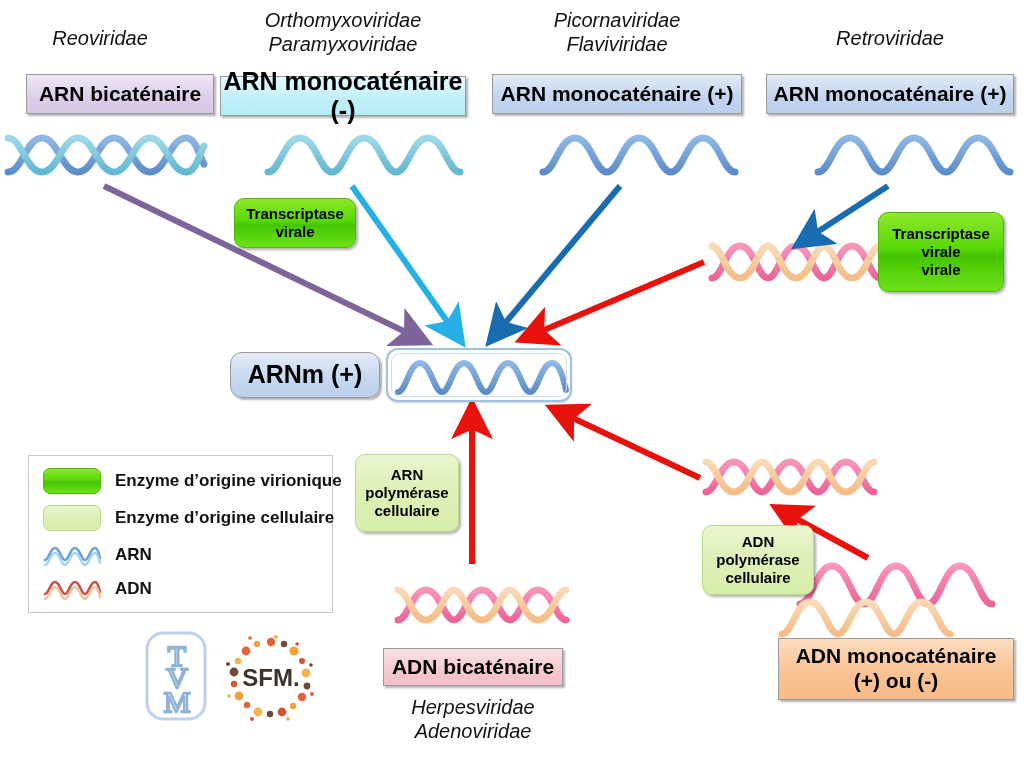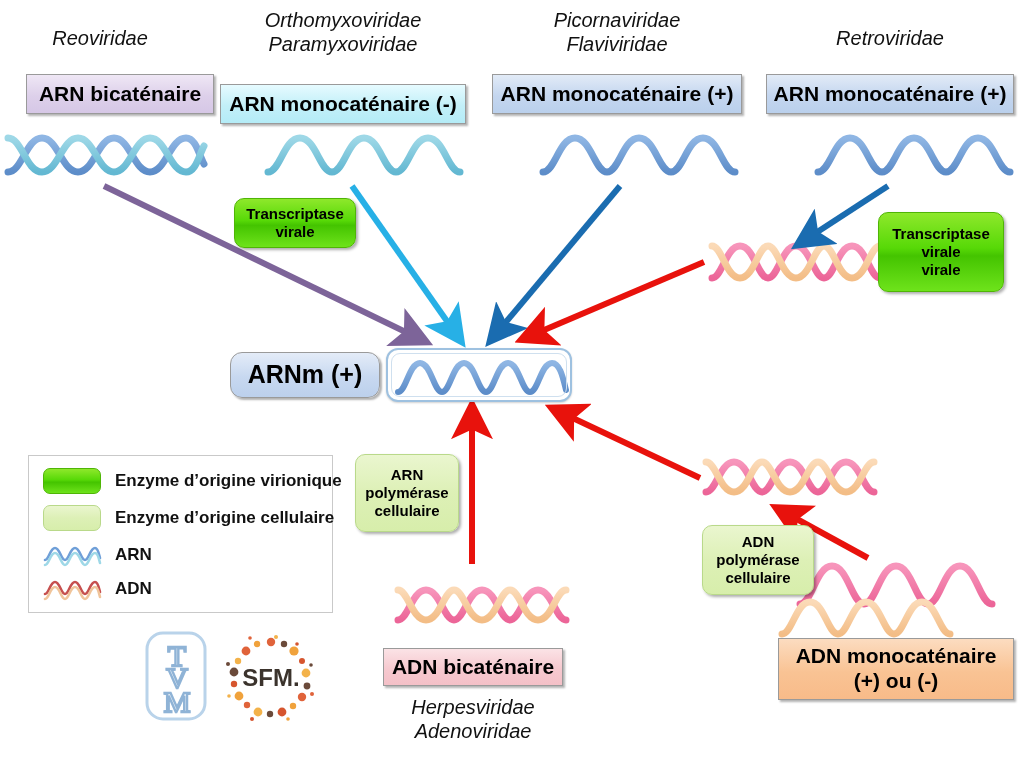--- a/index.html
+++ b/index.html
@@ -223,21 +223,21 @@
     <div>Picornaviridae</div>
     <div>Flaviviridae</div>
   </div>
 
   <div class="family" style="left:766px;top:26px;width:248px;">
     <span>Retroviridae</span>
   </div>
 
   <div class="genbox gb-dsrna" style="left:26px;top:74px;width:188px;height:40px;font-size:21px;">ARN bicaténaire</div>
 
-  <div class="genbox gb-ssneg" style="left:220px;top:84px;width:246px;height:40px;font-size:21px;">ARN monocaténaire (-)</div>
+  <div class="genbox gb-ssneg" style="left:220px;top:76px;width:246px;height:40px;font-size:25px;">ARN monocaténaire (-)</div>
 
   <div class="genbox gb-sspos" style="left:492px;top:74px;width:250px;height:40px;font-size:21px;">ARN monocaténaire (+)</div>
 
   <div class="genbox gb-sspos" style="left:766px;top:74px;width:248px;height:40px;font-size:21px;">ARN monocaténaire (+)</div>
 
   <div class="enzbox enz-viral" style="left:234px;top:198px;width:122px;height:50px;font-size:15px;flex-direction:column;">
     <span>Transcriptase</span>
     <span>virale</span>
   </div>
 

